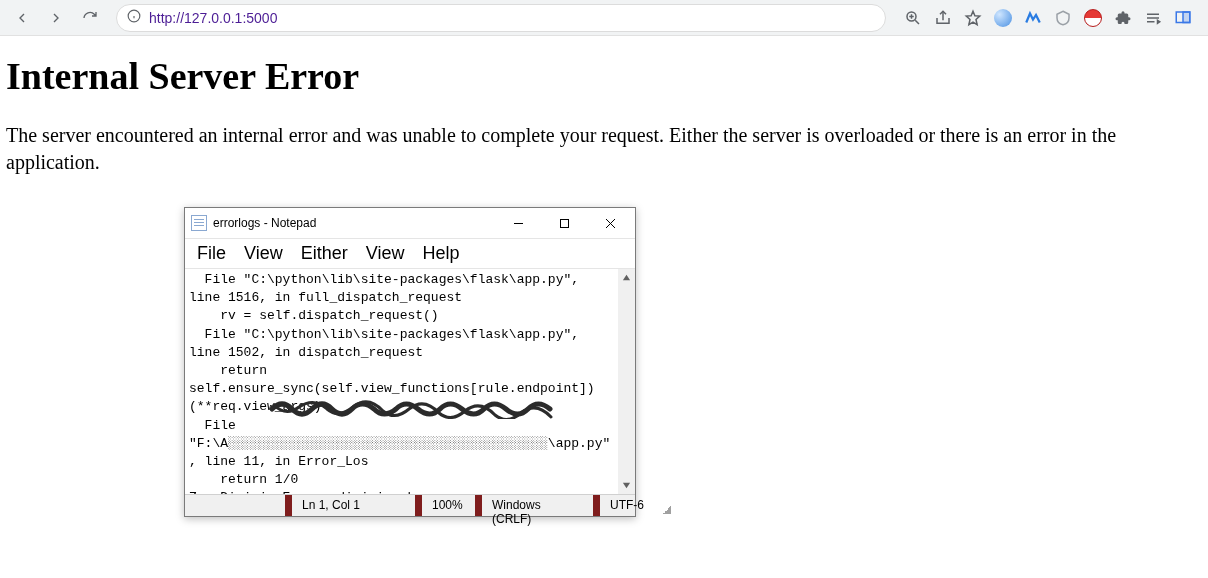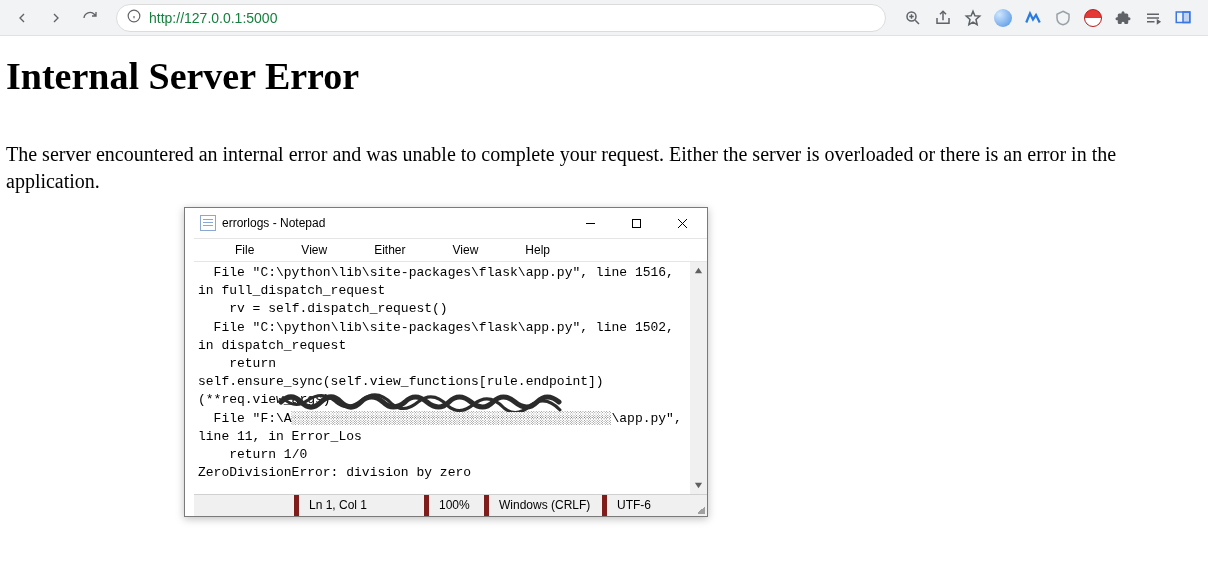--- a/index.html
+++ b/index.html
@@ -37,21 +37,21 @@
       border: 1px solid #dcdcdc;
       border-radius: 14px;
       display:flex;
       align-items:center;
       padding: 0 10px;
       gap:8px;
       color:#5f6368;
       font-size: 14px;
       margin-left: 6px;
     }
-    .addr-bar .url { color:#15803d; font-size:14px; }
+    .addr-bar .url { color:#4c1d95; font-size:14px; }
     .toolbar-right {
       margin-left:auto;
       display:flex;
       align-items:center;
       gap:12px;
       padding-right:8px;
     }
     .toolbar-right .ext-icon {
       width:18px; height:18px;
       display:flex; align-items:center; justify-content:center;
@@ -67,38 +67,37 @@
     .page-content h1 {
       font-family: "Times New Roman", Times, serif;
       font-size: 38px;
       font-weight: bold;
       color:#000;
     }
     .page-content p {
       font-family: "Times New Roman", Times, serif;
       font-size: 20px;
       color:#000;
-      margin-top: 43px;
+      margin-top: 24px;
       line-height: 1.35;
     }
 
     
     .notepad {
       position:absolute;
       left:184px;
       top:207px;
-      width:524px;
+      width:452px;
       height:310px;
       background:#fff;
       border:1px solid #7a7a7a;
       box-shadow:0 2px 8px rgba(0,0,0,0.25);
       display:flex;
       flex-direction:column;
       font-size:12px;
-      padding-left:9px;
     }
     .notepad-title {
       height:30px;
       display:flex;
       align-items:center;
       padding:0 2px 0 6px;
       gap:6px;
       background:#fff;
     }
     .notepad-icon {
@@ -121,23 +120,22 @@
     .notepad-menu {
       display:flex;
       gap:2px;
       padding:2px 4px;
       border-top:1px solid #e5e5e5;
       border-bottom:1px solid #e5e5e5;
       background:#fff;
     }
     .notepad-menu .mi {
       padding:2px 8px;
-      font-size:12px;
+      font-size:18px;
       cursor:pointer;
-      margin-left:29px;
     }
 
     .notepad-body {
       flex:1;
       position:relative;
       overflow:hidden;
     }
     .notepad-text {
       position:absolute;
       left:0; right:17px; top:0; bottom:0;
@@ -167,21 +165,21 @@
     .notepad-status {
       height:22px;
       border-top:1px solid #d0d0d0;
       display:flex;
       font-size:12px;
       color:#000;
       background:#f0f0f0;
     }
     .notepad-status .cell {
       padding:3px 10px;
-      border-left:5px solid #7f1d1d;
+      border-left:7px solid #7f1d1d;
     }
     .notepad-status .cell:first-child { border-left:none; flex:0 0 100px; }
     .notepad-status .pos-cell { flex:0 0 130px; }
     .notepad-status .zoom-cell { flex:0 0 60px; text-align:left;}
     .notepad-status .enc-cell  { flex:0 0 118px;}
     .notepad-status .utf-cell  { flex:0 0 80px;}
     .notepad-status .grip {
       margin-left:auto; width:18px;
       position:relative;
     }

